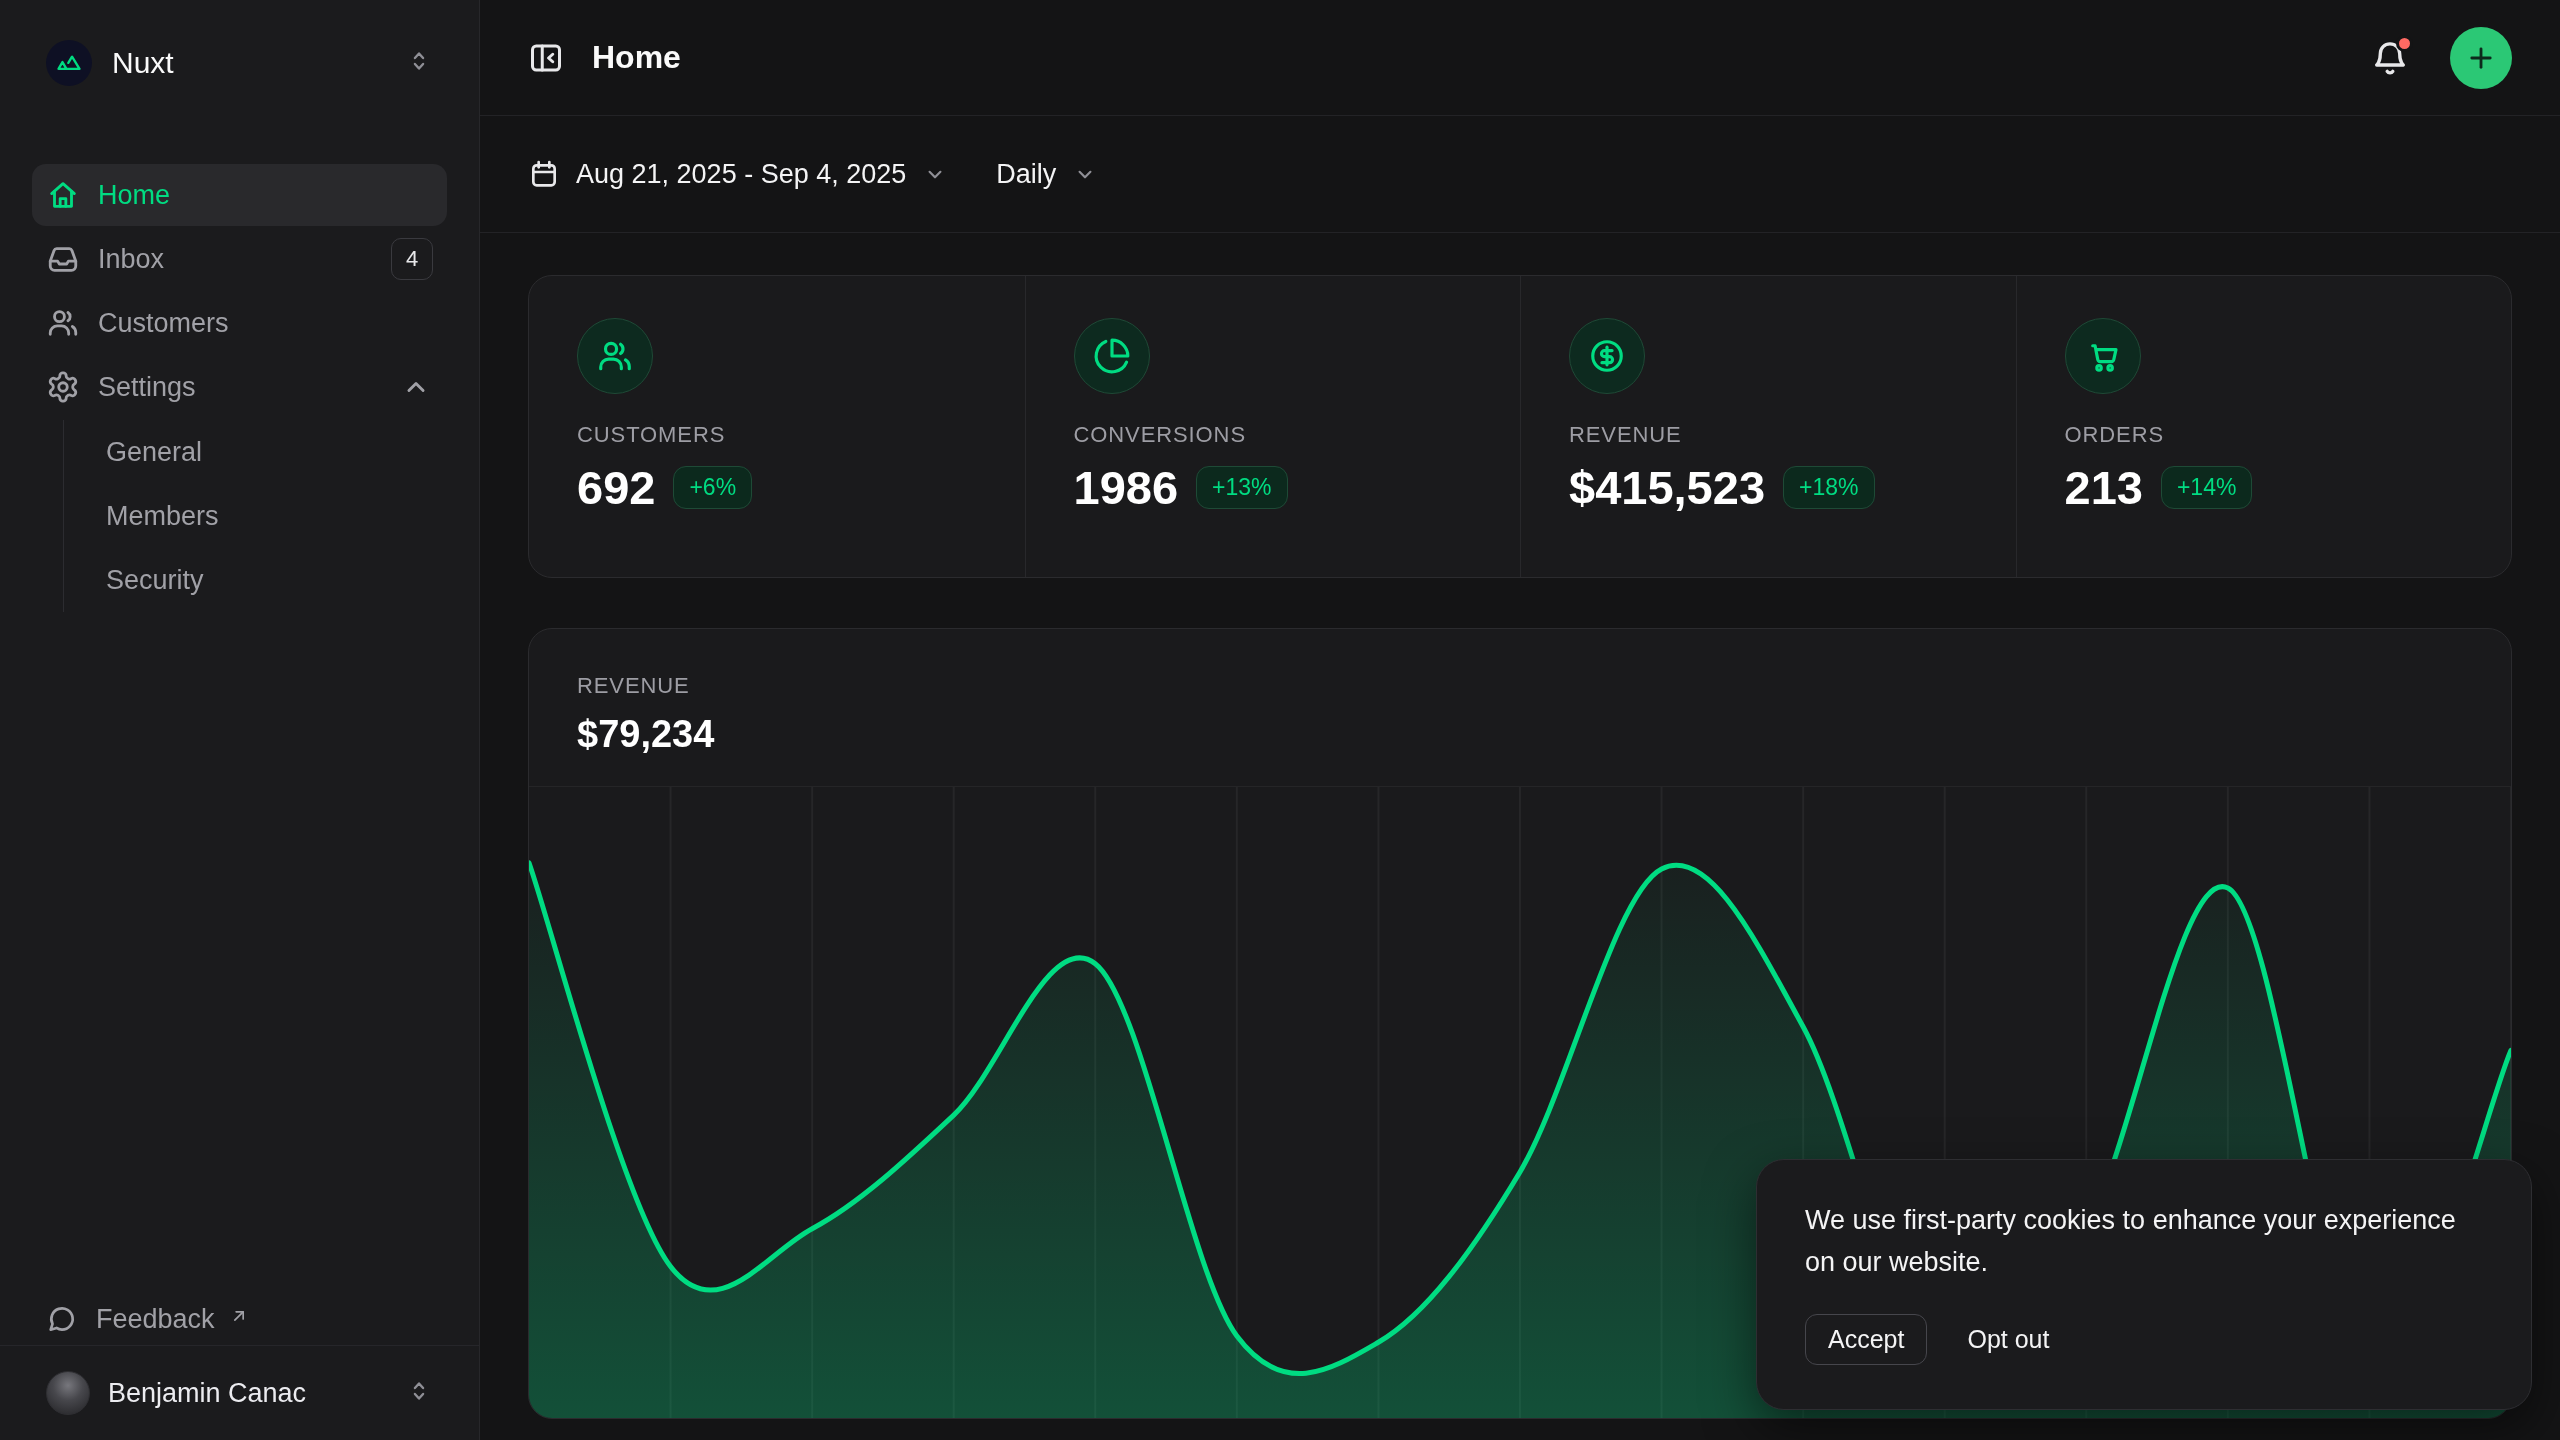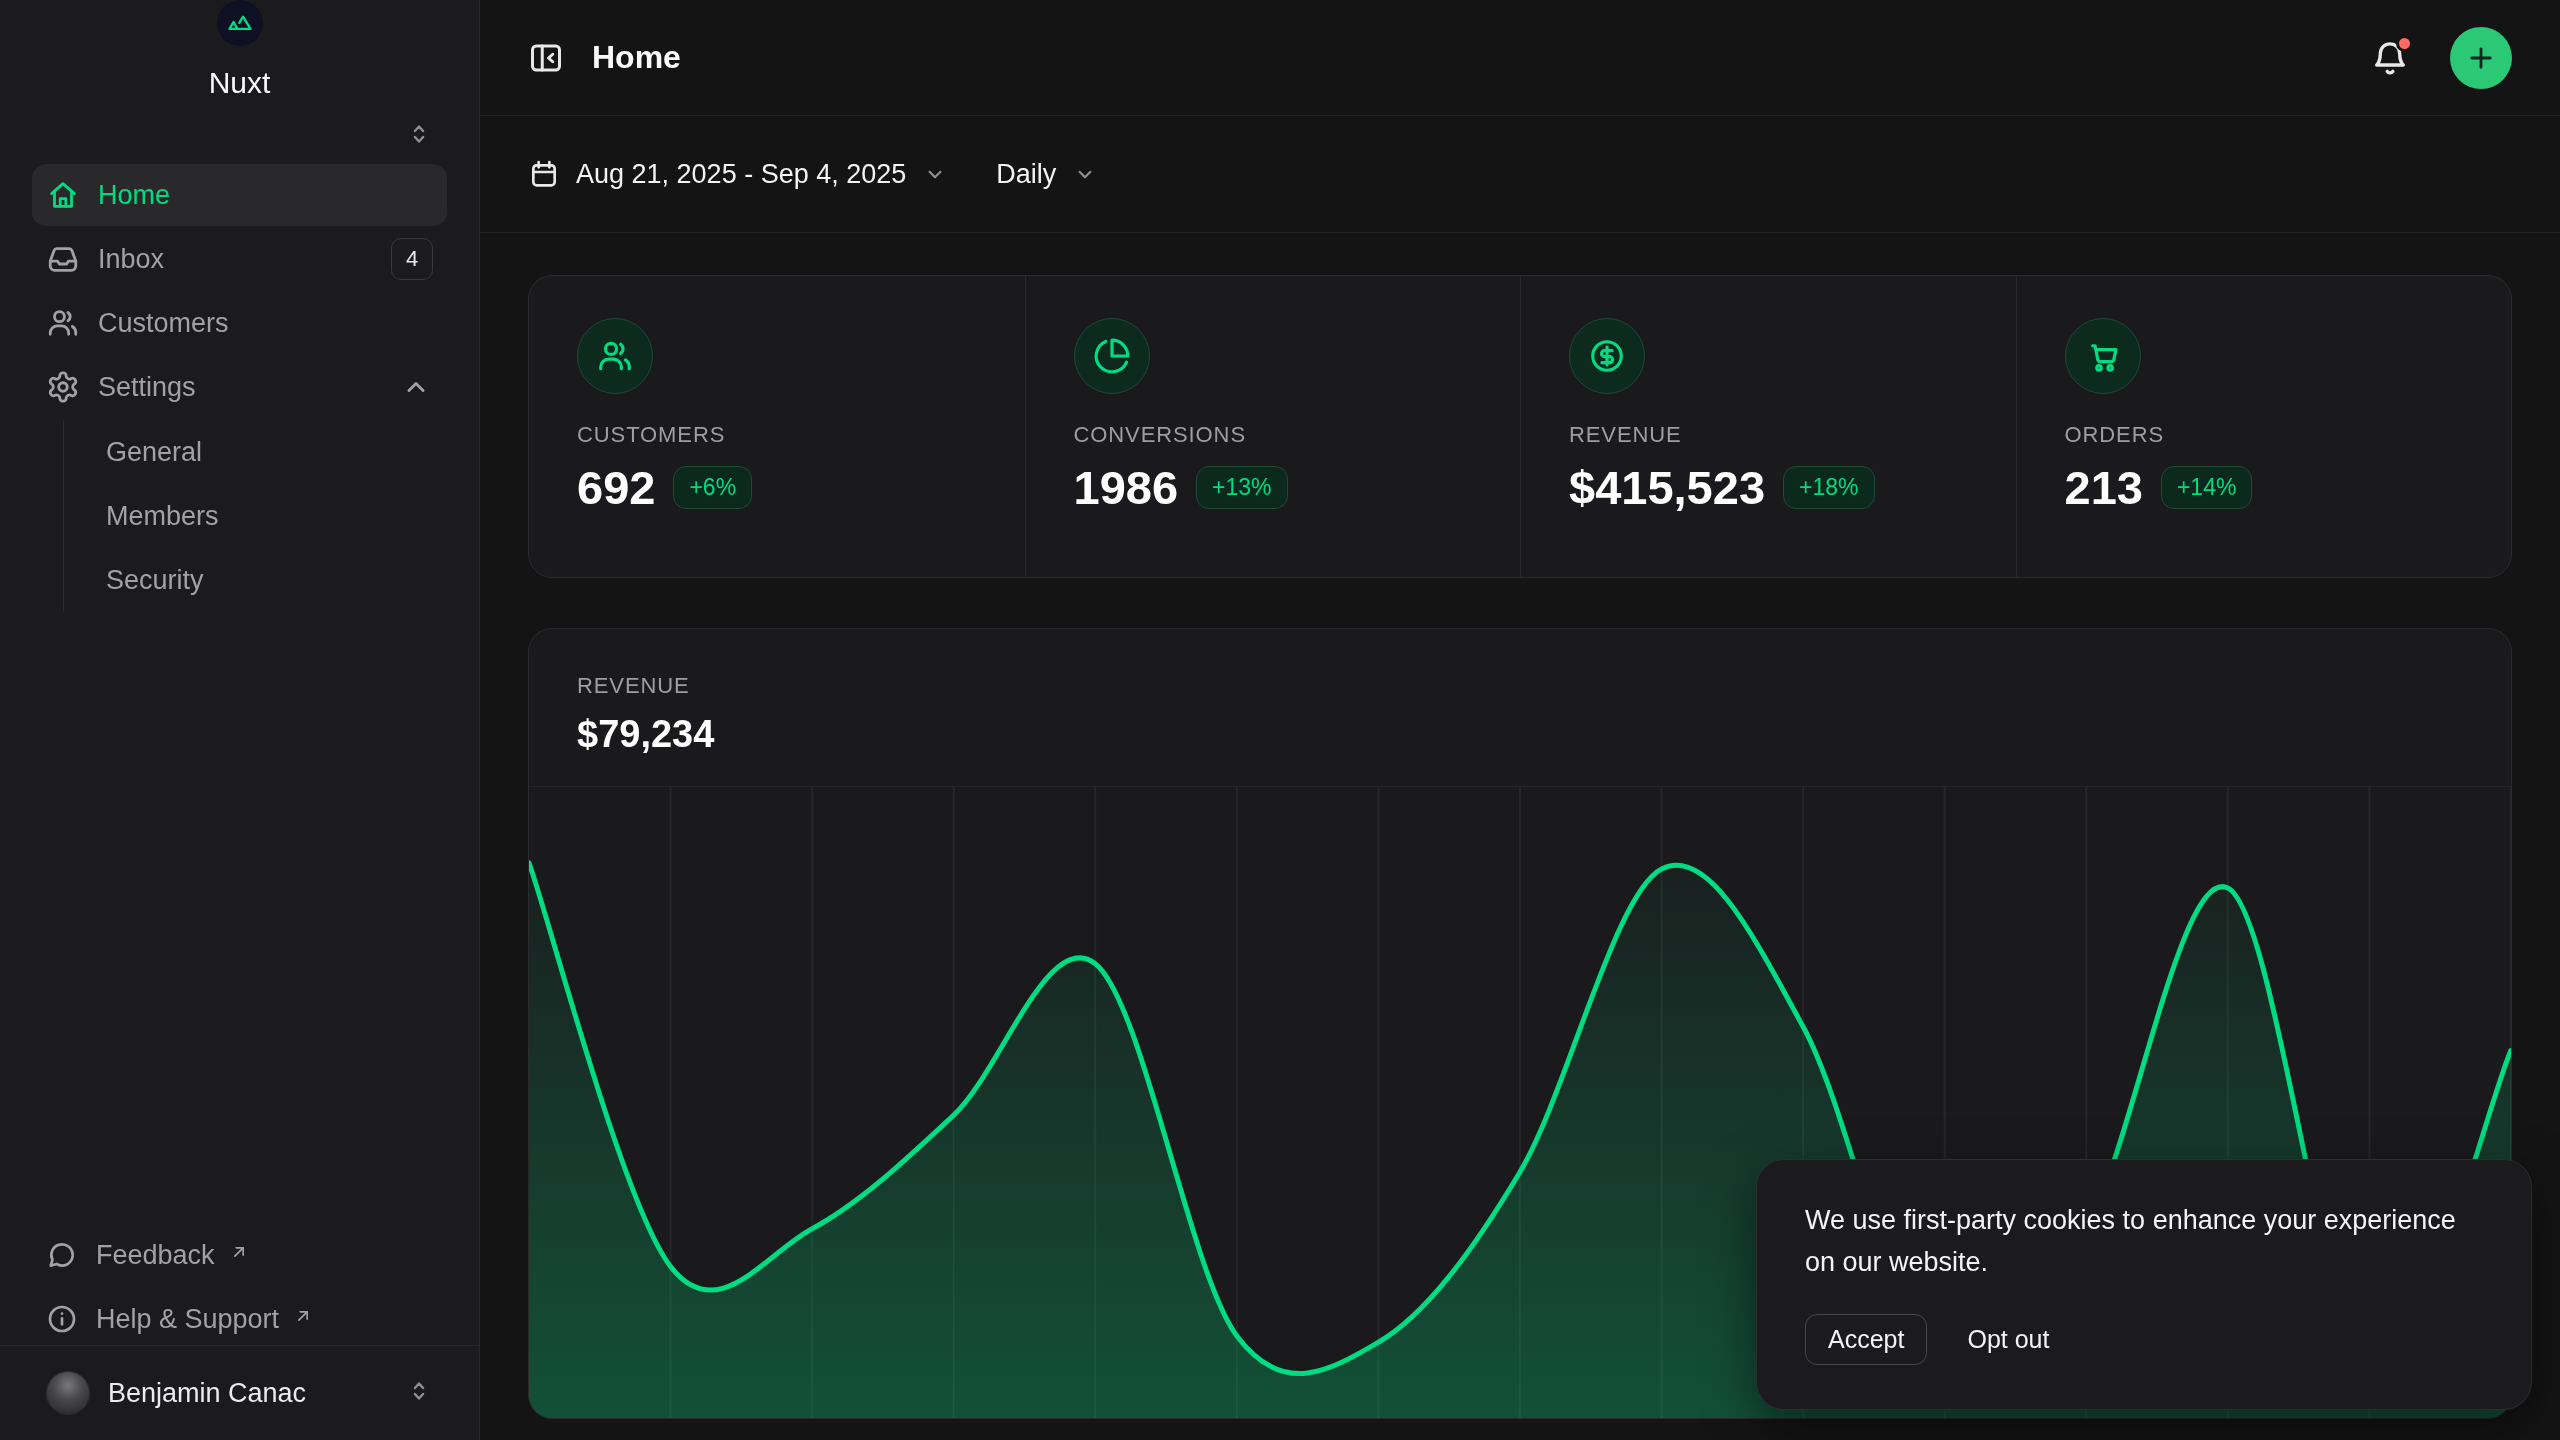--- a/index.html
+++ b/index.html
@@ -10,21 +10,21 @@
     -webkit-font-smoothing:antialiased;
   }
   .app { display:flex; width:100%; height:100%; }
 
   
   .sidebar {
     width:480px; flex:0 0 480px; background:#1b1b1d;
     border-right:1px solid #27272a;
     display:flex; flex-direction:column; padding:0 32px; height:100%;
   }
-  .ws-row { height:126px; display:flex; align-items:center; gap:20px; padding:0 14px; cursor:pointer;flex-direction:column; }
+  .ws-row { height:126px; display:flex; align-items:center; gap:20px; padding:0 14px; cursor:pointer; }
   .logo-badge { width:46px; height:46px; border-radius:50%; background:#0e1024; display:grid; place-items:center; flex:0 0 46px; }
   .logo-badge svg { width:28px; height:28px; }
   .ws-name { font-size:30px; font-weight:500; color:#fafafa; }
   .ws-chevrons { margin-left:auto; color:#8f8f96; }
   .search-box {
     height:52px; border:1px solid #303034; background:#19191b; border-radius:12px;
     display:flex; align-items:center; gap:16px; padding:0 16px; cursor:text;
   }
   .search-box .s-icon { color:#b9b9bf; display:flex; }
   .search-placeholder { flex:1; font-size:27px; color:#b9b9bf; }
@@ -210,34 +210,20 @@
       </div>
     </nav>
 
     <div class="spacer"></div>
 
     <div class="foot-item">
       <svg class="ic main-i" viewBox="0 0 24 24">
         <path d="M12 20a8 8 0 1 0-7.1-4.3L3.5 20l4.4-1.3A8 8 0 0 0 12 20Z"></path>
       </svg>
       <span>Feedback</span>
-      <span class="ext-arrow">
-        <svg class="ic" viewBox="0 0 24 24">
-            <path d="M7 17 17 7"></path>
-            <path d="M8.5 7H17v8.5"></path>
-          </svg>
-      </span>
-    </div>
-    <div class="foot-item">
-      <svg class="ic main-i" viewBox="0 0 24 24">
-        <circle cx="12" cy="12" r="9"></circle>
-          <path d="M12 11.5V16"></path>
-          <path d="M12 8h.01"></path>
-      </svg>
-      <span>Help &amp; Support</span>
       <span class="ext-arrow">
         <svg class="ic" viewBox="0 0 24 24">
             <path d="M7 17 17 7"></path>
             <path d="M8.5 7H17v8.5"></path>
           </svg>
       </span>
     </div>
 
     <div class="sidebar-divider"></div>
 

